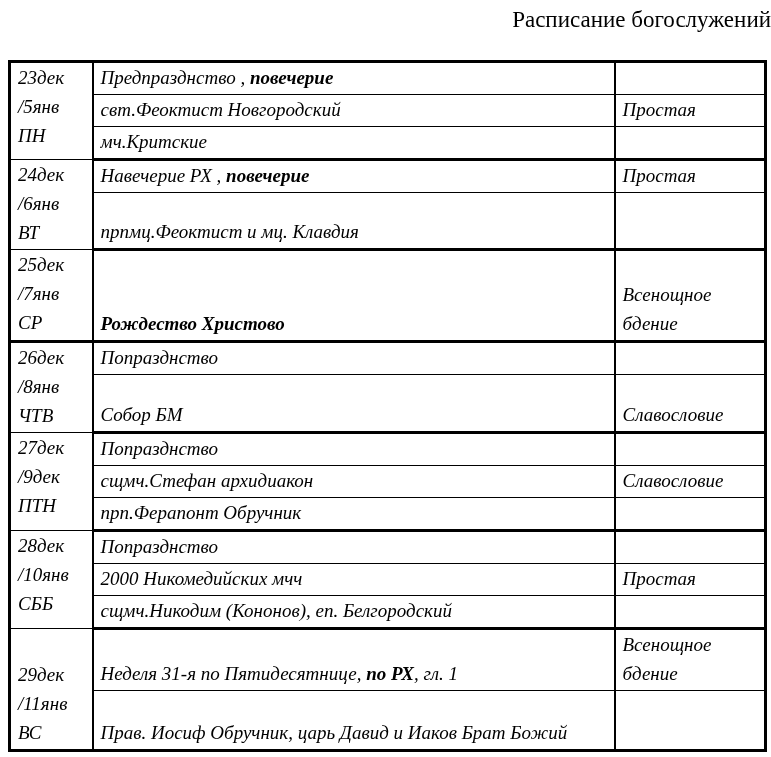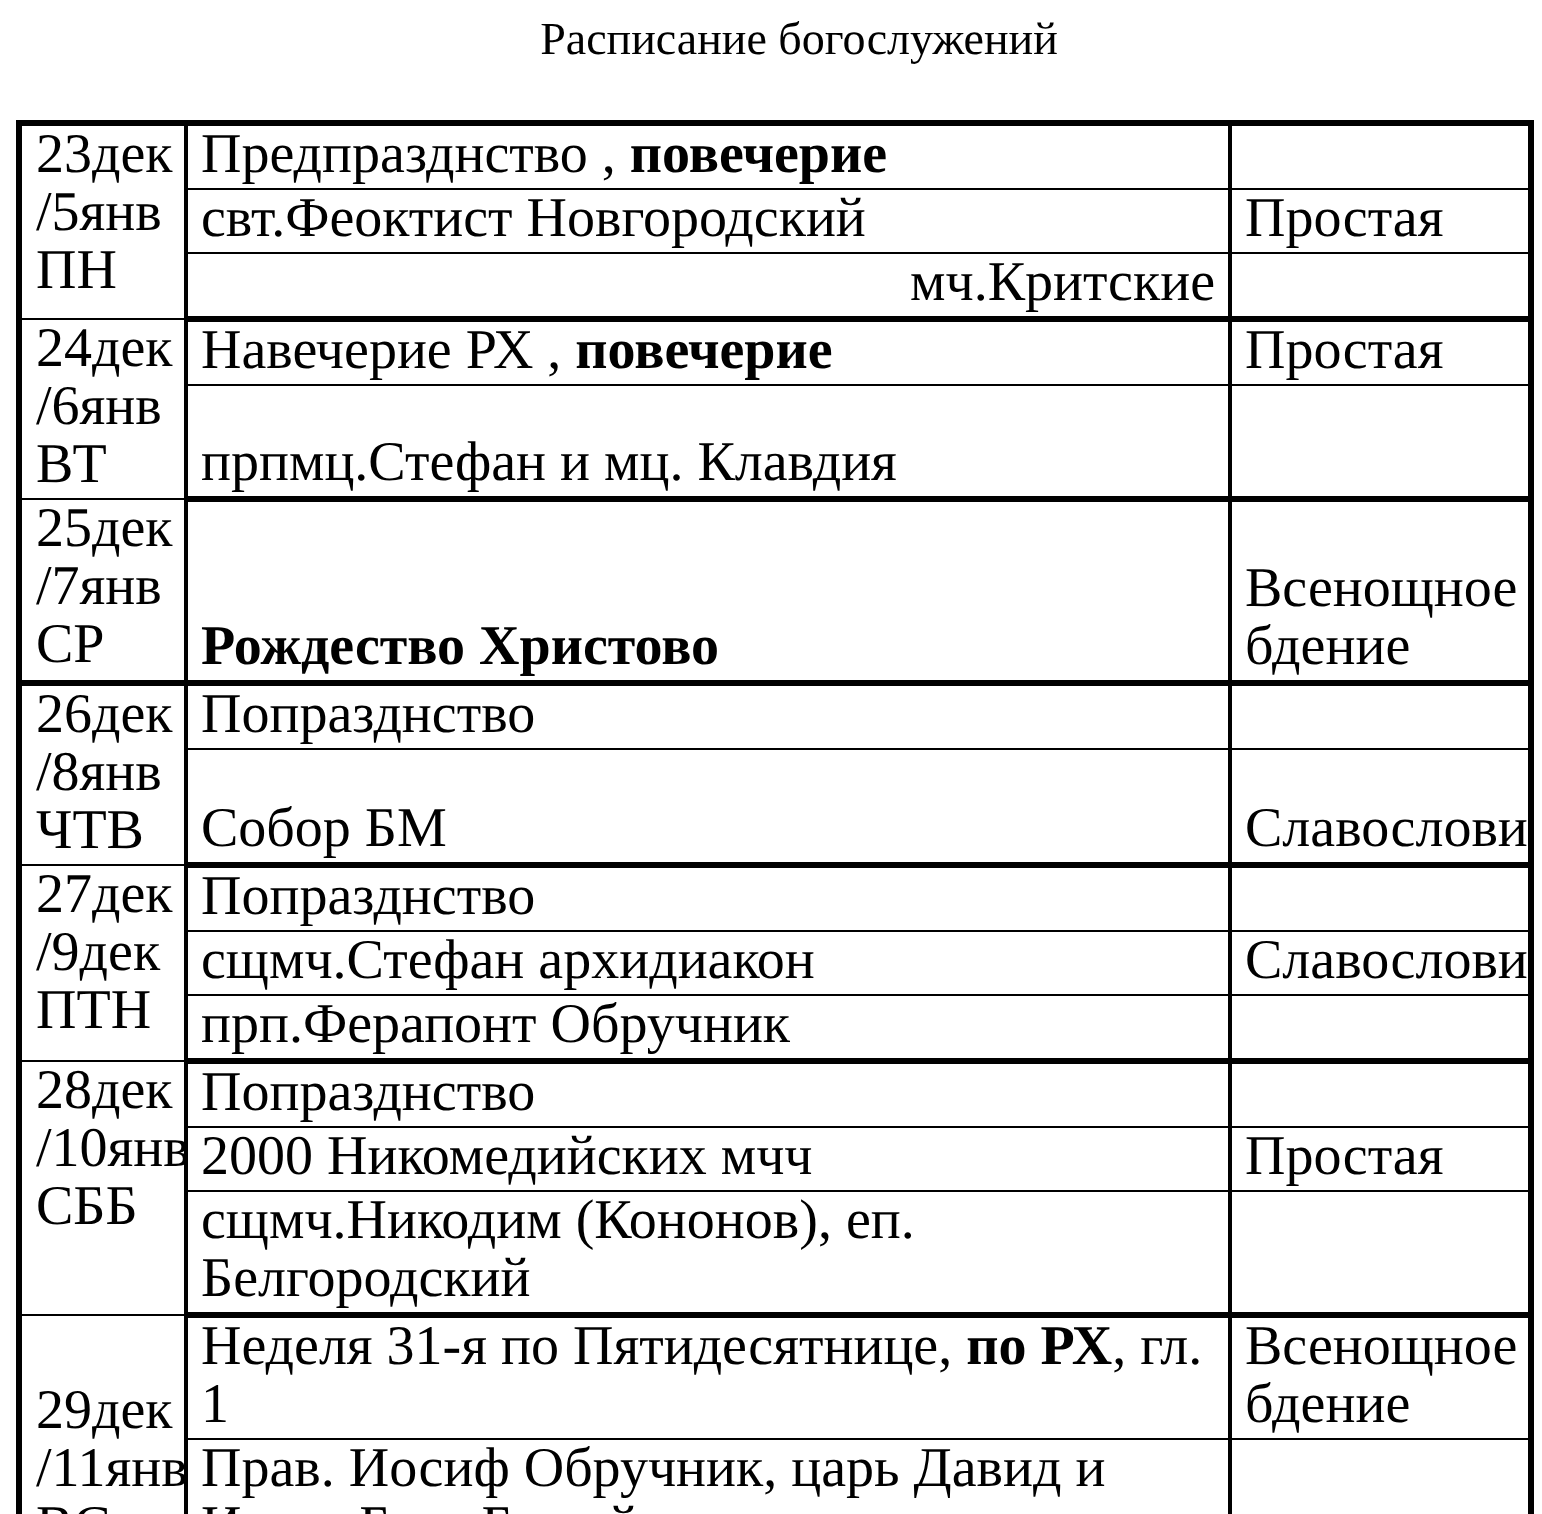--- a/index.html
+++ b/index.html
@@ -14,44 +14,45 @@
     color: #000000;
     font-family: "Liberation Serif", "DejaVu Serif", serif;
   }
   .page {
     position: relative;
     width: 771px;
     height: 757px;
   }
   .title-block {
     padding-top: 6px;
-    text-align: center;
+    text-align: right;
     padding-left: 28px;
   }
   .title-line {
     font-size: 23px;
     line-height: 27px;
     white-space: pre;
   }
   table.schedule {
     border-collapse: collapse;
     table-layout: fixed;
     margin: 27px 0 0 8px;
     width: 756px;
     border: 3px solid #000;
   }
   table.schedule td {
     border-left: 2px solid #000;
     border-right: 2px solid #000;
     border-top: 1px solid #000;
     border-bottom: 1px solid #000;
-    font-size: 28px;
+    font-size: 19px;
     line-height: 29px;
     overflow: hidden;
     padding: 0 6px 2px 7px;
+    font-style: italic;
   }
   td.date-cell {
     border-bottom: 3px solid #000;
     padding-left: 5px;
     padding-top: 3px;
   }
   tr.group-last td {
     border-bottom: 3px solid #000;
   }
   .v-top    { vertical-align: top; }
@@ -81,35 +82,35 @@
             <div class="date-line">/5янв</div>
             <div class="date-line">ПН</div>
           </td>
           <td class="service-cell v-bottom"><span>Предпразднство , </span><b>повечерие</b></td>
           <td class="note-cell v-bottom"></td>
         </tr>
         <tr style="height: 30px;">
           <td class="service-cell v-bottom"><span>свт.Феоктист Новгородский</span></td>
           <td class="note-cell v-bottom">Простая</td>
         </tr>
-        <tr class="group-last" style="height: 30px; text-align: right;">
+        <tr class="group-last" style="height: 30px;">
           <td class="service-cell v-bottom"><span>мч.Критские</span></td>
           <td class="note-cell v-bottom"></td>
         </tr>
         <tr style="height: 30px;">
           <td rowspan="2" class="date-cell v-top">
             <div class="date-line">24дек</div>
             <div class="date-line">/6янв</div>
             <div class="date-line">ВТ</div>
           </td>
           <td class="service-cell v-bottom"><span>Навечерие РХ , </span><b>повечерие</b></td>
           <td class="note-cell v-bottom">Простая</td>
         </tr>
         <tr class="group-last" style="height: 57px;">
-          <td class="service-cell v-bottom"><span>прпмц.Стефан и мц. Клавдия</span></td>
+          <td class="service-cell v-bottom"><span>прпмц.Феоктист и мц. Клавдия</span></td>
           <td class="note-cell v-bottom"></td>
         </tr>
         <tr class="group-last" style="height: 92px;">
           <td rowspan="1" class="date-cell v-top">
             <div class="date-line">25дек</div>
             <div class="date-line">/7янв</div>
             <div class="date-line">СР</div>
           </td>
           <td class="service-cell v-bottom"><b>Рождество Христово</b></td>
           <td class="note-cell v-bottom">Всенощное бдение</td>

